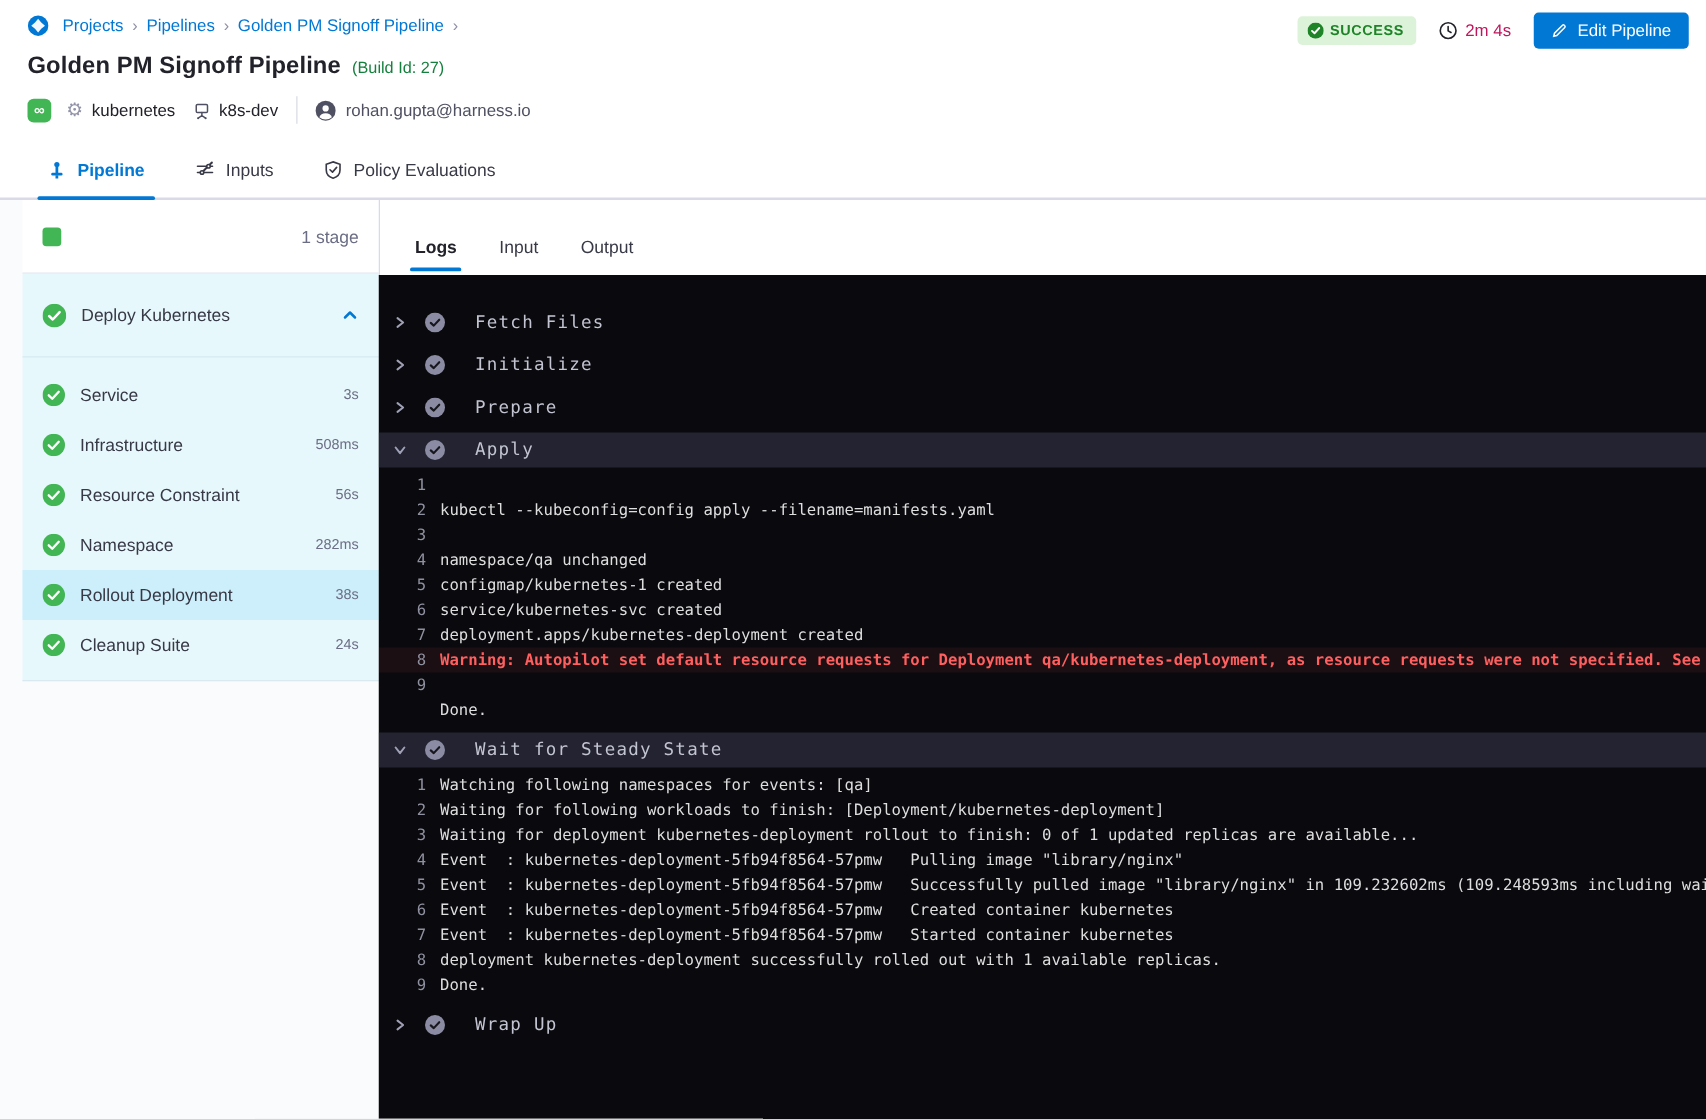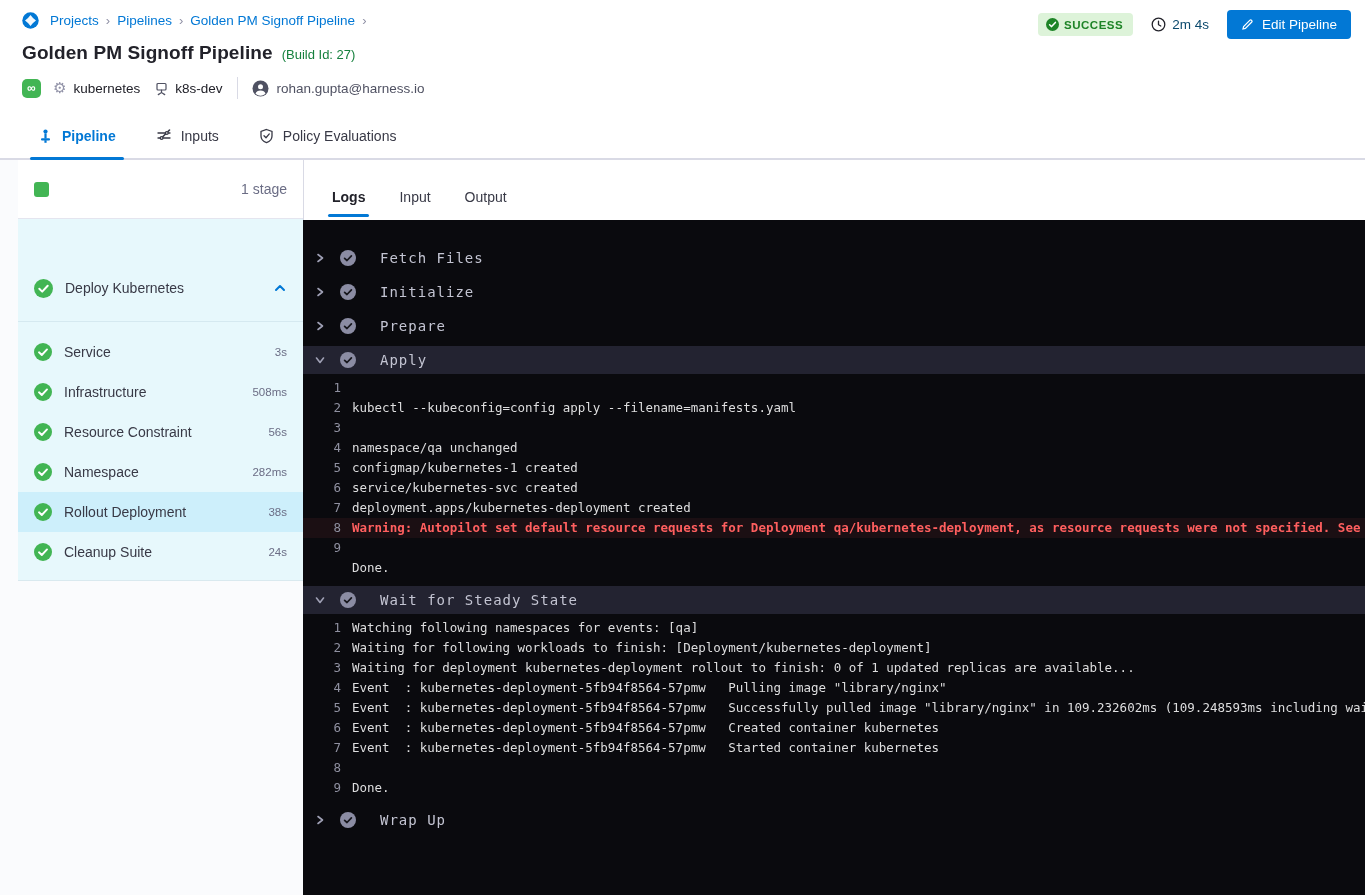--- a/index.html
+++ b/index.html
@@ -23,21 +23,21 @@
   .envicon{margin-left:14px;display:flex;}
   .envname{margin-left:6px;}
   .meta-div{width:1px;height:22px;background:#d9dae5;margin:0 14px;}
   .usericon{display:flex;}
   .email{margin-left:8px;color:#4f5162;}
 
   .actions{position:absolute;top:10px;right:14px;display:flex;align-items:center;gap:18px;}
   .badge{background:var(--badge-bg,#ddf3d9);color:var(--badge-text,#1e8427);font-weight:bold;
     font-size:11.5px;letter-spacing:.5px;padding:5px 10px 5px 8px;border-radius:4px;
     display:flex;gap:5px;align-items:center;}
-  .duration{display:flex;gap:6px;align-items:center;font-size:13.5px;color:#0c4a6e;}
+  .duration{display:flex;gap:6px;align-items:center;font-size:13.5px;color:#be185d;}
   .editbtn{background:var(--accent,#0278d5);color:#fff;font-size:13.5px;padding:7px 14px;
     border-radius:4px;border:none;display:flex;gap:8px;align-items:center;cursor:pointer;
     font-family:"Liberation Sans",sans-serif;}
 
   
   .tabbar{display:flex;gap:40px;padding-left:38px;border-bottom:2px solid #d9dae5;background:#fff;
     height:44px;align-items:center;flex:none;}
   .tab{display:flex;gap:9px;align-items:center;font-size:14px;color:#383946;height:100%;
     position:relative;cursor:pointer;}
   .tab.active{color:var(--accent,#0278d5);font-weight:bold;}
@@ -45,21 +45,21 @@
     background:var(--accent,#0278d5);border-radius:2px;}
 
   
   .content{display:flex;flex:1;min-height:0;}
   .sidebar{width:285px;flex:none;display:flex;flex-direction:column;background:#fafbfd;padding-left:18px;}
   .stage-header{height:58px;flex:none;display:flex;align-items:center;padding:0 16px;
     border-bottom:1px solid #e4e5ef;background:#fff;}
   .stage-sq{width:15px;height:15px;border-radius:3px;background:var(--success-green,#42b554);}
   .stage-count{margin-left:auto;font-size:14px;color:#6b6d85;}
   .stage-block{background:var(--stage-section-bg,#e7f8fc);border-bottom:1px solid #d9e9ef;padding-bottom:8px;flex:none;}
-  .stage-row{height:66px;display:flex;align-items:center;padding:0 16px;border-bottom:1px solid #d5e9f0;cursor:pointer;margin-top:36px;}
+  .stage-row{height:66px;display:flex;align-items:center;padding:0 16px;border-bottom:1px solid #d5e9f0;cursor:pointer;}
   .stage-name{margin-left:12px;font-size:14px;color:#383946;}
   .stage-chevron{margin-left:auto;display:flex;}
   .steps{padding-top:10px;}
   .step-row{height:40px;display:flex;align-items:center;padding:0 16px;cursor:pointer;}
   .step-row.selected{background:var(--selected-step-bg,#cdeffb);}
   .ck{display:flex;flex:none;}
   .sn{margin-left:12px;font-size:14px;color:#383946;}
   .sd{margin-left:auto;font-size:11.5px;color:#6b6d85;}
   .sidebar-rest{flex:1;}
 
@@ -371,21 +371,21 @@
               <span class="csec-title">Wait for Steady State</span>
             </div>
             <div class="clines">
               <div class="log-line"><span class="ln">1</span><span class="lt">Watching following namespaces for events: [qa]</span></div>
               <div class="log-line"><span class="ln">2</span><span class="lt">Waiting for following workloads to finish: [Deployment/kubernetes-deployment]</span></div>
               <div class="log-line"><span class="ln">3</span><span class="lt">Waiting for deployment kubernetes-deployment rollout to finish: 0 of 1 updated replicas are available...</span></div>
               <div class="log-line"><span class="ln">4</span><span class="lt">Event  : kubernetes-deployment-5fb94f8564-57pmw   Pulling image "library/nginx"</span></div>
               <div class="log-line"><span class="ln">5</span><span class="lt">Event  : kubernetes-deployment-5fb94f8564-57pmw   Successfully pulled image "library/nginx" in 109.232602ms (109.248593ms including waiting)</span></div>
               <div class="log-line"><span class="ln">6</span><span class="lt">Event  : kubernetes-deployment-5fb94f8564-57pmw   Created container kubernetes</span></div>
               <div class="log-line"><span class="ln">7</span><span class="lt">Event  : kubernetes-deployment-5fb94f8564-57pmw   Started container kubernetes</span></div>
-              <div class="log-line"><span class="ln">8</span></div>
+              <div class="log-line"><span class="ln">8</span><span class="lt">deployment kubernetes-deployment successfully rolled out with 1 available replicas.</span></div>
               <div class="log-line"><span class="ln">9</span><span class="lt">Done.</span></div>
             </div>
             <div class="csec-h">
               <span class="chev">
                 <svg width="12" height="12" viewBox="0 0 12 12" fill="none" stroke="#9fa0b5" stroke-width="1.6">
                   <path d="M4 2.5 L8.5 6 L4 9.5" stroke-linecap="round" stroke-linejoin="round"></path>
                 </svg>
               </span>
               <span class="cck">
                 <svg width="16" height="16" viewBox="0 0 16 16">

